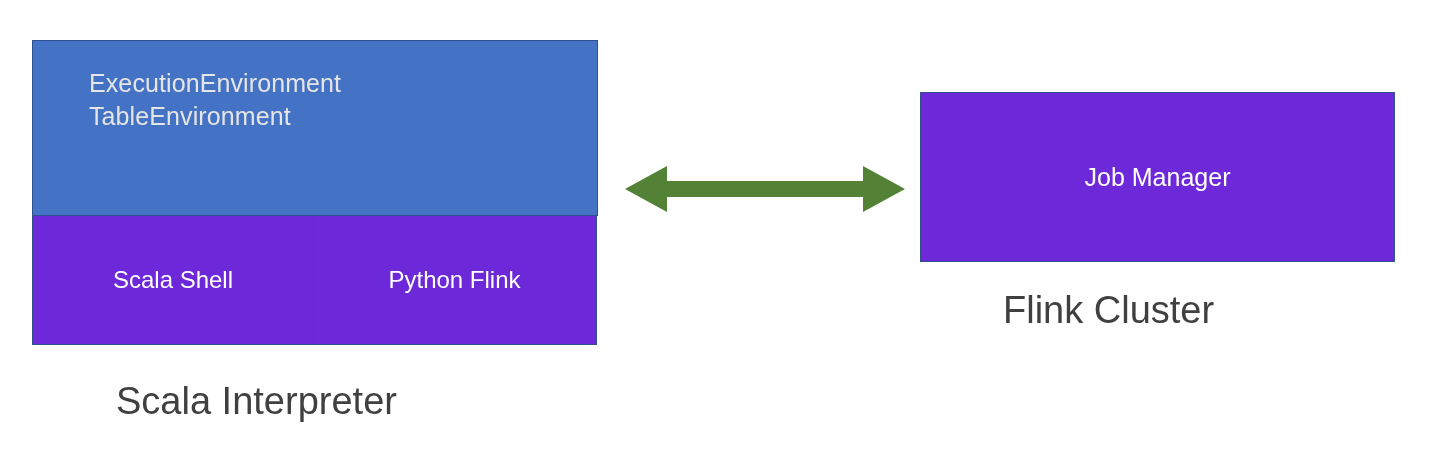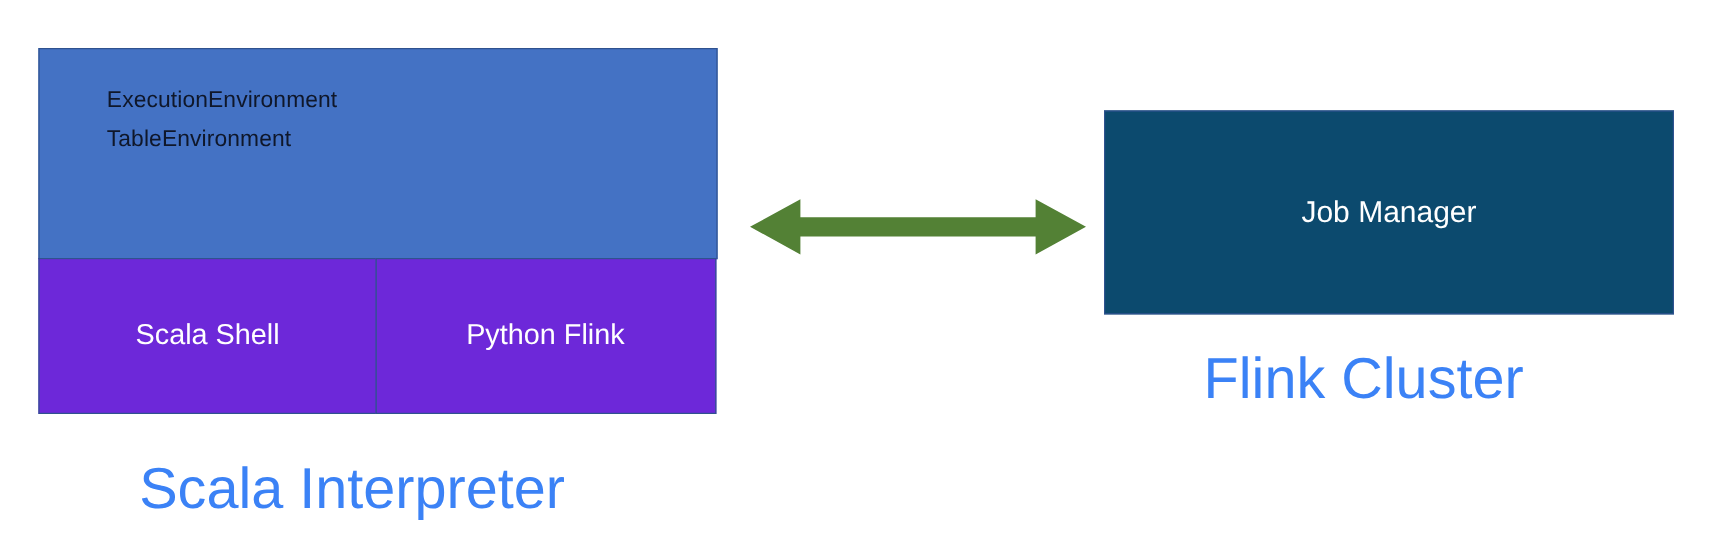--- a/index.html
+++ b/index.html
@@ -42,22 +42,22 @@
     box-sizing: border-box;
     background: #4472C4;
     border: 1.5px solid #2F528F;
     display: flex;
     flex-direction: column;
     justify-content: flex-start;
     padding: 26px 0 0 56px;
   }
 
   .env-line {
-    color: #0f172a;
-    font-size: 19px;
+    color: #e5e5e5;
+    font-size: 25px;
     line-height: 33px;
     letter-spacing: 0.1px;
     white-space: nowrap;
   }
 
   .shell-row {
     position: absolute;
     left: 0;
     top: 175px;
     width: 566px;
@@ -81,21 +81,21 @@
   .shell-cell.right { width: 284px; margin-left: -1.5px; }
 
   
   .jobmanager-box {
     position: absolute;
     left: 920px;
     top: 92px;
     width: 475px;
     height: 170px;
     box-sizing: border-box;
-    background: #0c4a6e;
+    background: #6d28d9;
     border: 1.5px solid #2F528F;
     display: flex;
     align-items: center;
     justify-content: center;
   }
   .jobmanager-label {
     color: #ffffff;
     font-size: 25px;
     white-space: nowrap;
   }
@@ -110,22 +110,22 @@
   }
   .arrow-connector svg {
     display: block;
     width: 284px;
     height: 52px;
   }
 
   
   .caption {
     position: absolute;
-    color: #3b82f6;
-    font-size: 48px;
+    color: #404040;
+    font-size: 38px;
     white-space: nowrap;
   }
   .caption-interpreter {
     left: 116px;
     top: 380px;
   }
   .caption-cluster {
     left: 1003px;
     top: 289px;
   }

